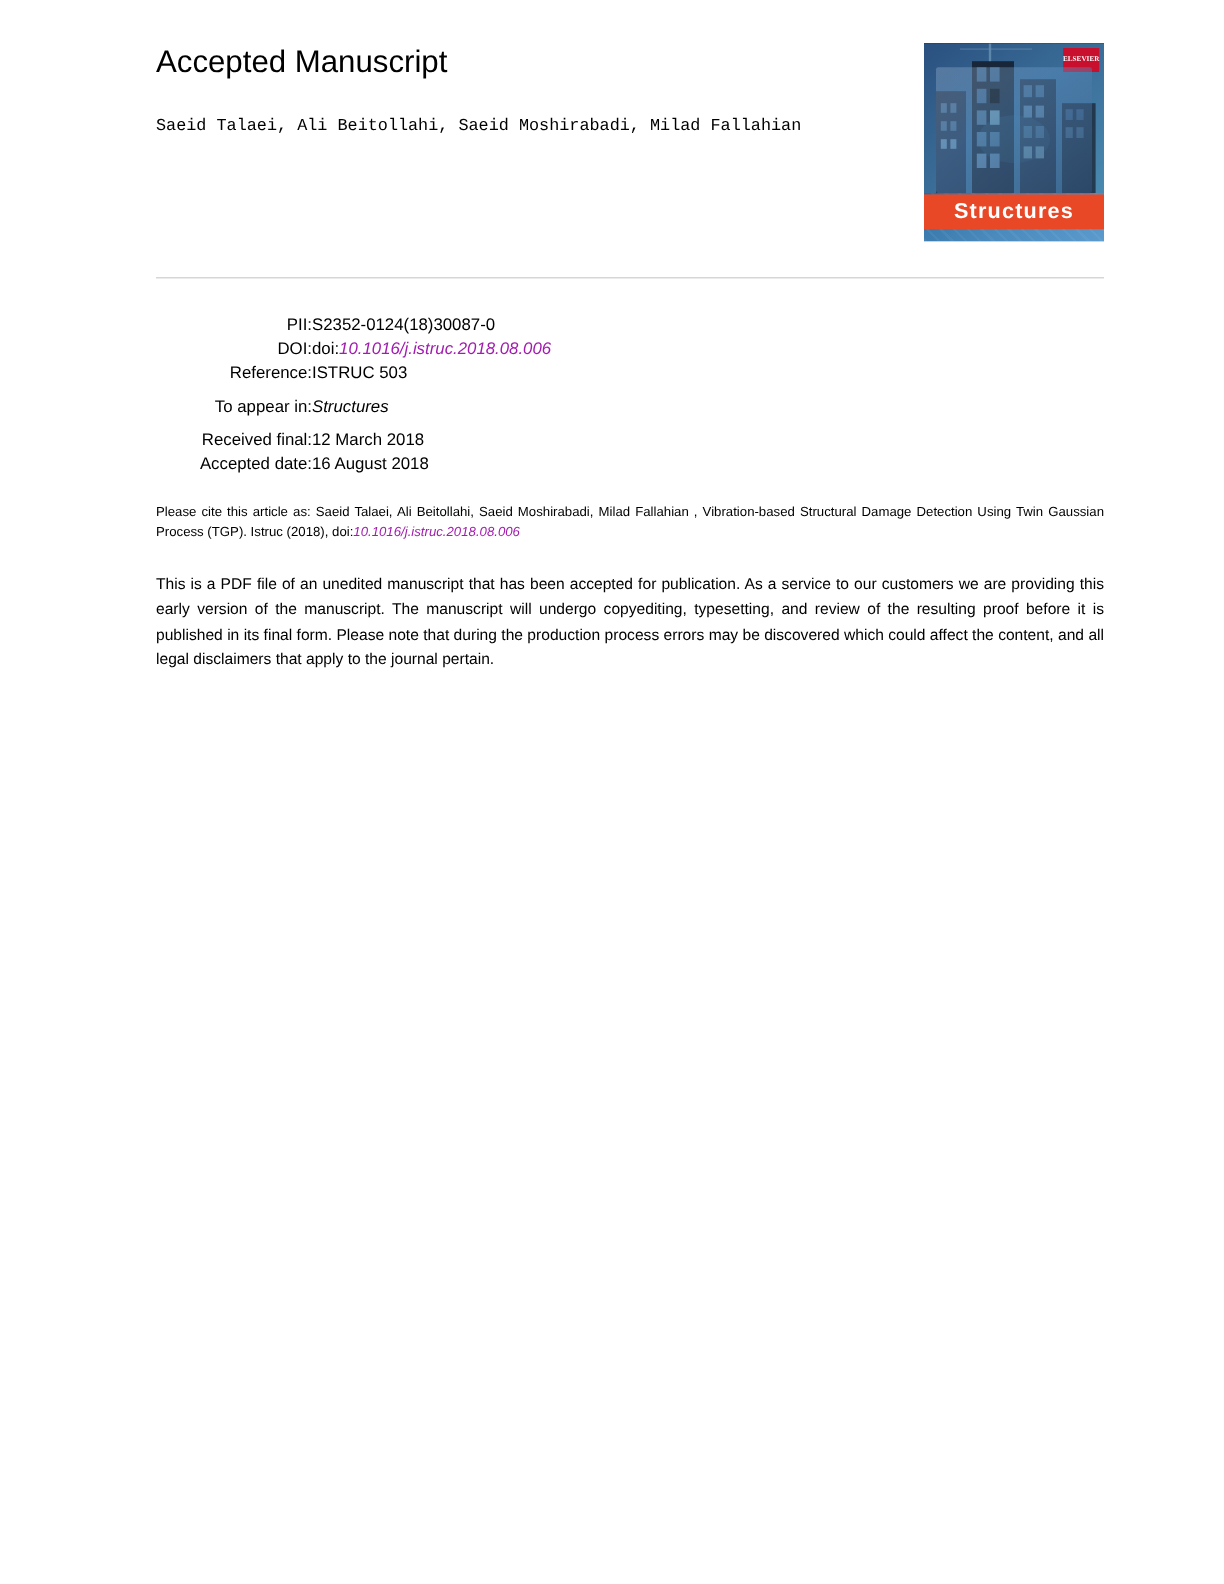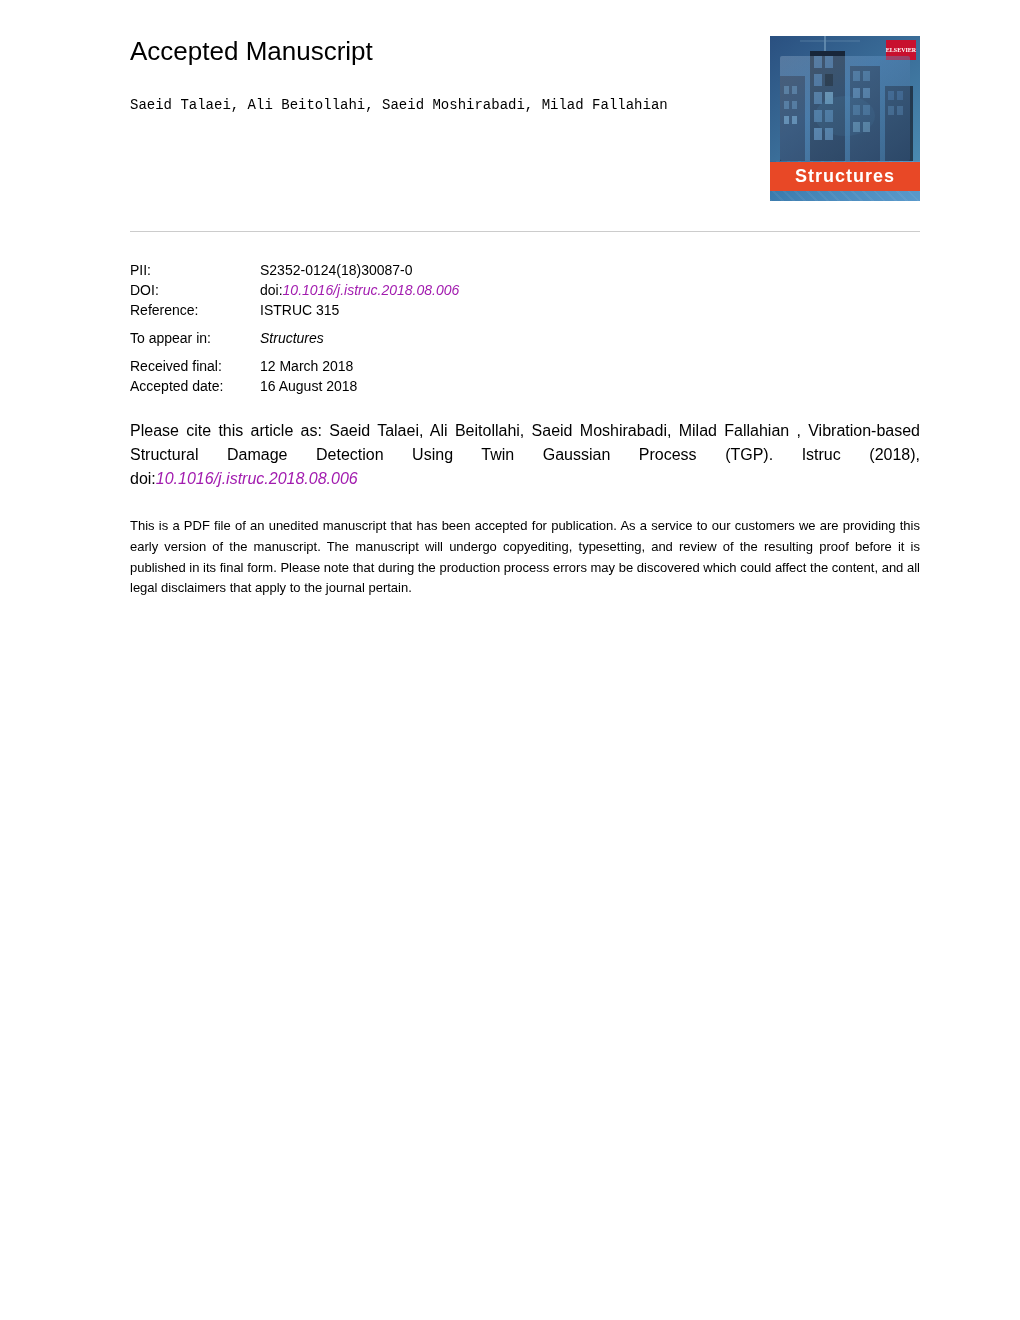--- a/index.html
+++ b/index.html
@@ -151,20 +151,21 @@
     .metadata-section {
       margin-top: 30px;
       margin-bottom: 25px;
     }
 
     .metadata-row {
       display: flex;
       margin-bottom: 4px;
       font-size: 14px;
       font-family: Arial, sans-serif;
+      text-align: right;
     }
 
     .metadata-label {
       width: 130px;
       flex-shrink: 0;
       color: #000;
     }
 
     .metadata-value {
       color: #000;
@@ -174,21 +175,21 @@
       font-style: italic;
     }
 
     .metadata-spacer {
       height: 8px;
     }
 
     .citation-section {
       margin-top: 20px;
       margin-bottom: 25px;
-      font-size: 16px;
+      font-size: 11px;
       font-family: Arial, sans-serif;
       text-align: justify;
       line-height: 1.5;
     }
 
     .disclaimer-section {
       margin-top: 25px;
       font-size: 13px;
       font-family: Arial, sans-serif;
       text-align: justify;
@@ -294,21 +295,21 @@
       <span class="metadata-value">S2352-0124(18)30087-0</span>
     </div>
     <div class="metadata-row">
       <span class="metadata-label">DOI:</span>
       <span class="metadata-value">
         <span>doi:</span><a class="blue-link" href="#">10.1016/j.istruc.2018.08.006</a>
       </span>
     </div>
     <div class="metadata-row">
       <span class="metadata-label">Reference:</span>
-      <span class="metadata-value">ISTRUC 315</span>
+      <span class="metadata-value">ISTRUC 503</span>
     </div>
 
     <div class="metadata-spacer"></div>
 
     <div class="metadata-row">
       <span class="metadata-label">To appear in:</span>
       <span class="metadata-value italic">Structures</span>
     </div>
 
     <div class="metadata-spacer"></div>

